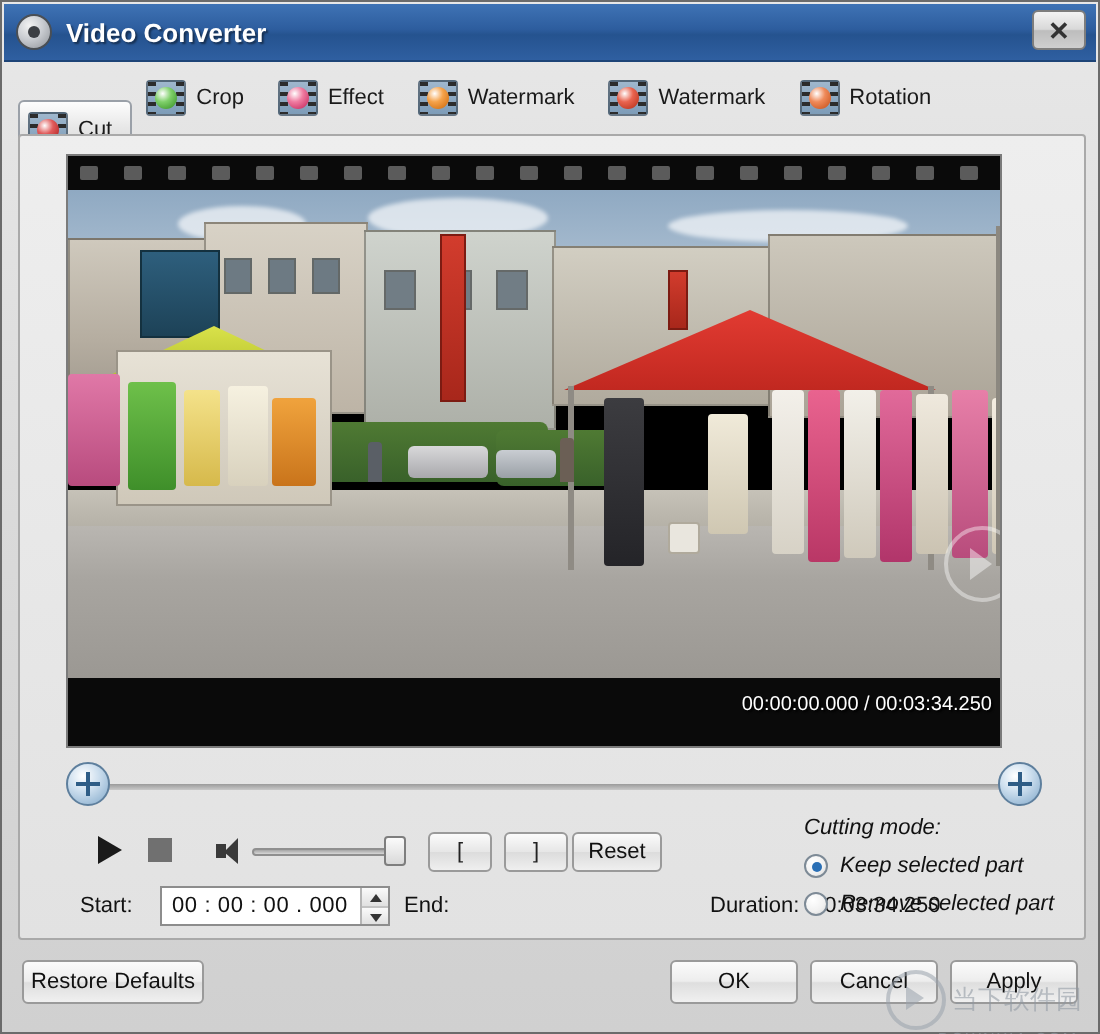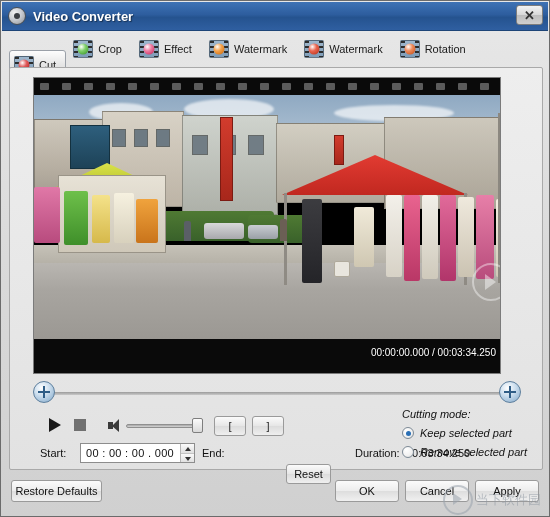--- a/index.html
+++ b/index.html
@@ -385,21 +385,20 @@
     position: absolute;
     left: 240px; top: 0;
     width: 45px; height: 20px;
     background: linear-gradient(to bottom, #fbfbfb 0%, #e6e6e6 50%, #dcdcdc 51%, #efefef 100%);
     border: 1px solid #9a9a9a;
     border-radius: 3px;
     box-sizing: border-box;
     display: flex; align-items: center; justify-content: center;
     font-size: 11px;
     color: #111;
-    margin-top: 48px;
   }
   
   .timerow {
     position: absolute;
     left: 30px; top: 375px;
     width: 360px;
     height: 22px;
   }
   .lbl { position: absolute; font-size: 11px; color: #111; top: 4px; }
   .spin {

